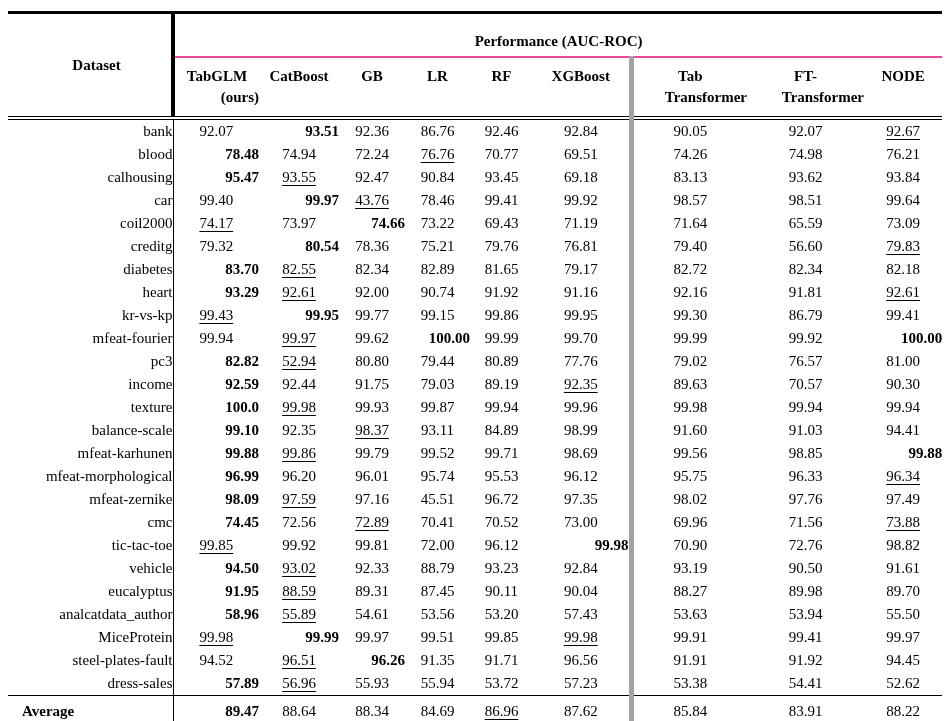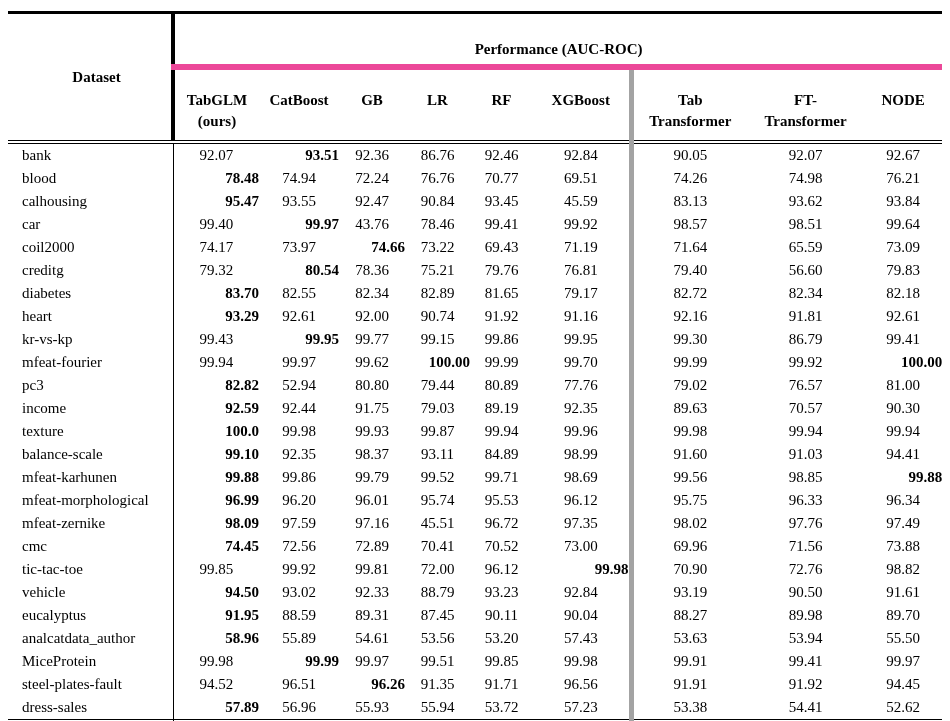--- a/index.html
+++ b/index.html
@@ -32,46 +32,47 @@
     text-align: center;
     padding-left: 14px;
     vertical-align: middle;
     border-right: 4px solid #000000;
     border-bottom: 4px double #000;
   }
   tr.group-row th.group-h {
     text-align: center;
     height: 30px;
     vertical-align: middle;
-    border-bottom: 6px solid #ec4899;
-    padding-top: 20px;
+    border-bottom: 2px solid #ec4899;
+    padding-top: 12px;
   }
   tr.colnames th {
     vertical-align: top;
     text-align: center;
     line-height: 21px;
-    padding: 20px 0 8px 0;
+    padding: 8px 0 8px 0;
     border-bottom: 4px double #000;
   }
-  tr.colnames th .sub { line-height: 21px; }
+  tr.colnames th .sub { line-height: 21px; text-align: right; }
   
   tbody td {
     height: 23px;
     padding: 0;
     text-align: center;
     vertical-align: middle;
   }
   td.dataset-c {
-    text-align: left;
+    text-align: right;
     padding-left: 14px;
     border-right: 1px solid #000;
   }
   .grp2 { border-left: 5px solid #a3a3a3; }
   .best { font-weight: bold; text-align: right; }
   .second {
+    text-decoration: underline;
     text-underline-offset: 3px;
     text-decoration-thickness: 1px;
   }
   
   tfoot td {
     height: 30px;
     border-top: 1px solid #000;
     text-align: center;
     vertical-align: middle;
     padding: 0;
@@ -158,21 +159,21 @@
           <td>74.98</td>
           <td>76.21</td>
         </tr>
         <tr>
           <td class="dataset-c">calhousing</td>
           <td class="best">95.47</td>
           <td class="second">93.55</td>
           <td>92.47</td>
           <td>90.84</td>
           <td>93.45</td>
-          <td>45.59</td>
+          <td>69.18</td>
           <td class="grp2">83.13</td>
           <td>93.62</td>
           <td>93.84</td>
         </tr>
         <tr>
           <td class="dataset-c">car</td>
           <td>99.40</td>
           <td class="best">99.97</td>
           <td class="second">43.76</td>
           <td>78.46</td>

